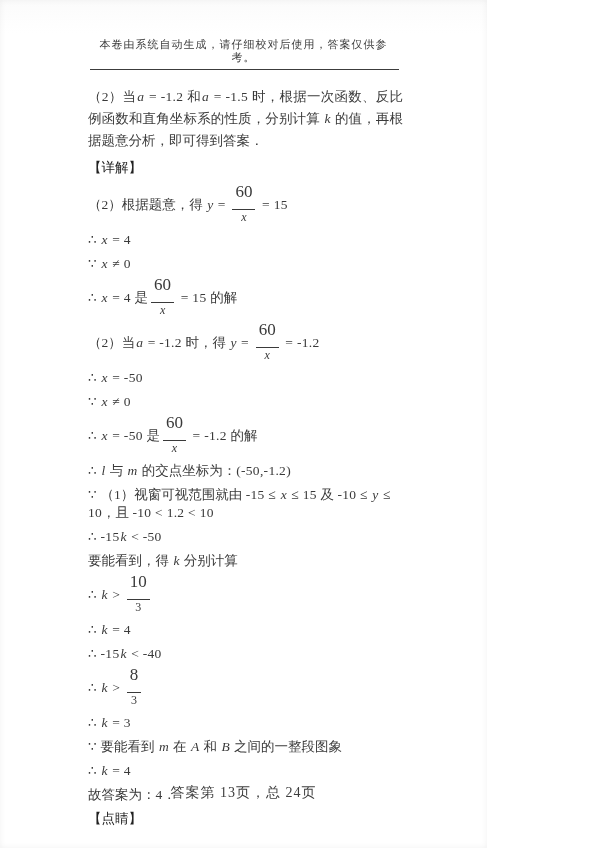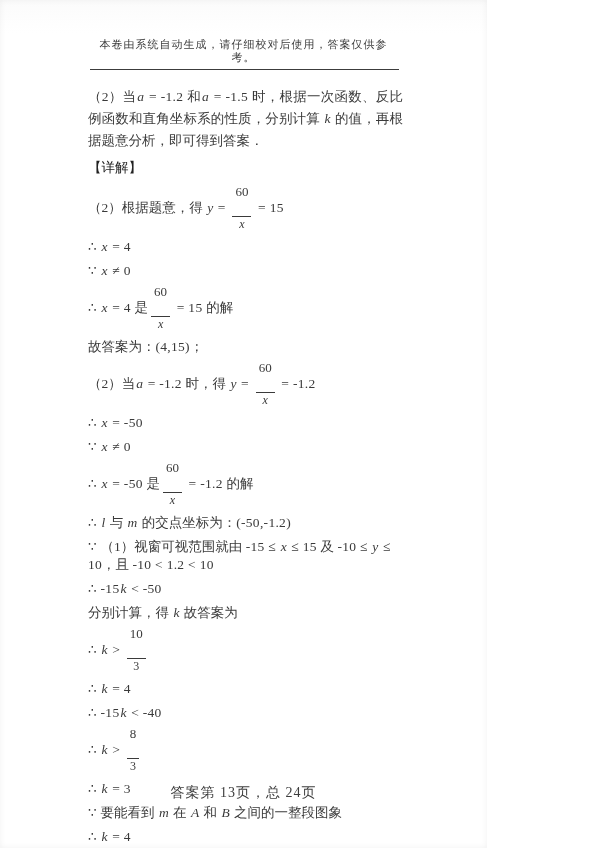--- a/index.html
+++ b/index.html
@@ -48,23 +48,23 @@
   .frac{
     display:inline-block;
     text-align:center;
     vertical-align:middle;
     margin:0 3px;
     position:relative;
     top:-1px;
   }
   .frac .num{
     display:block;
-    font-size:13px;
+    font-size:17px;
     line-height:13px;
-    padding:0 3px 18px 3px;
+    padding:0 3px 11px 3px;
     border-bottom:1px solid #3a3a3a;
   }
   .frac .den{
     display:block;
     font-size:12px;
     line-height:13px;
     padding:1px 3px 0 3px;
   }
   .doc-footer{
     position:absolute;
@@ -84,29 +84,28 @@
   <div class="doc-header">本卷由系统自动生成，请仔细校对后使用，答案仅供参考。</div>
   <hr class="header-rule">
 
   <div class="doc-body">
       <div class="line para"><span class="cn">（2）当</span><span class="it">a</span><span class="mm"> = -1.2 </span><span class="cn">和</span><span class="it">a</span><span class="mm"> = -1.5 </span><span class="cn">时，根据一次函数、反比例函数和直角坐标系的性质，分别计算 </span><span class="it">k</span><span class="cn"> 的值，再根据题意分析，即可得到答案．</span></div>
       <div class="line head"><span class="cn">【详解】</span></div>
       <div class="line"><span class="cn">（2）根据题意，得 </span><span class="it">y</span><span class="mm"> = </span><span class="frac"><span class="num">60</span><span class="den it">x</span></span><span class="mm"> = 15</span></div>
       <div class="line"><span class="mm">∴ </span><span class="it">x</span><span class="mm"> = 4</span></div>
       <div class="line"><span class="mm">∵ </span><span class="it">x</span><span class="mm"> ≠ 0</span></div>
       <div class="line"><span class="mm">∴ </span><span class="it">x</span><span class="mm"> = 4 </span><span class="cn">是</span><span class="frac"><span class="num">60</span><span class="den it">x</span></span><span class="mm"> = 15 </span><span class="cn">的解</span></div>
-      <div class="line"><span class="cn">故答案为：</span><span class="mm">(4,15)</span><span class="cn">；</span></div>
       <div class="line"><span class="cn">（2）当</span><span class="it">a</span><span class="mm"> = -1.2 </span><span class="cn">时，得 </span><span class="it">y</span><span class="mm"> = </span><span class="frac"><span class="num">60</span><span class="den it">x</span></span><span class="mm"> = -1.2</span></div>
       <div class="line"><span class="mm">∴ </span><span class="it">x</span><span class="mm"> = -50</span></div>
       <div class="line"><span class="mm">∵ </span><span class="it">x</span><span class="mm"> ≠ 0</span></div>
       <div class="line"><span class="mm">∴ </span><span class="it">x</span><span class="mm"> = -50 </span><span class="cn">是</span><span class="frac"><span class="num">60</span><span class="den it">x</span></span><span class="mm"> = -1.2 </span><span class="cn">的解</span></div>
       <div class="line"><span class="mm">∴ </span><span class="it">l</span><span class="cn"> 与 </span><span class="it">m</span><span class="cn"> 的交点坐标为：</span><span class="mm">(-50,-1.2)</span></div>
       <div class="line"><span class="mm">∵ </span><span class="cn">（1）视窗可视范围就由 </span><span class="mm">-15 ≤ </span><span class="it">x</span><span class="mm"> ≤ 15 </span><span class="cn">及 </span><span class="mm">-10 ≤ </span><span class="it">y</span><span class="mm"> ≤ 10</span><span class="cn">，且 </span><span class="mm">-10 &lt; 1.2 &lt; 10</span></div>
       <div class="line"><span class="mm">∴ -15</span><span class="it">k</span><span class="mm"> &lt; -50</span></div>
-      <div class="line"><span class="cn">分别计算，得 </span><span class="it">k</span><span class="cn"> 故答案为</span></div>
+      <div class="line"><span class="cn">要能看到，得 </span><span class="it">k</span><span class="cn"> 分别计算</span></div>
       <div class="line"><span class="mm">∴ </span><span class="it">k</span><span class="mm"> &gt; </span><span class="frac"><span class="num">10</span><span class="den">3</span></span></div>
       <div class="line"><span class="mm">∴ </span><span class="it">k</span><span class="mm"> = 4</span></div>
       <div class="line"><span class="mm">∴ -15</span><span class="it">k</span><span class="mm"> &lt; -40</span></div>
       <div class="line"><span class="mm">∴ </span><span class="it">k</span><span class="mm"> &gt; </span><span class="frac"><span class="num">8</span><span class="den">3</span></span></div>
       <div class="line"><span class="mm">∴ </span><span class="it">k</span><span class="mm"> = 3</span></div>
       <div class="line"><span class="mm">∵ </span><span class="cn">要能看到 </span><span class="it">m</span><span class="cn"> 在 </span><span class="it">A</span><span class="cn"> 和 </span><span class="it">B</span><span class="cn"> 之间的一整段图象</span></div>
       <div class="line"><span class="mm">∴ </span><span class="it">k</span><span class="mm"> = 4</span></div>
       <div class="line"><span class="cn">故答案为：</span><span class="mm">4</span><span class="cn">．</span></div>
       <div class="line head"><span class="cn">【点睛】</span></div>
     </div>

